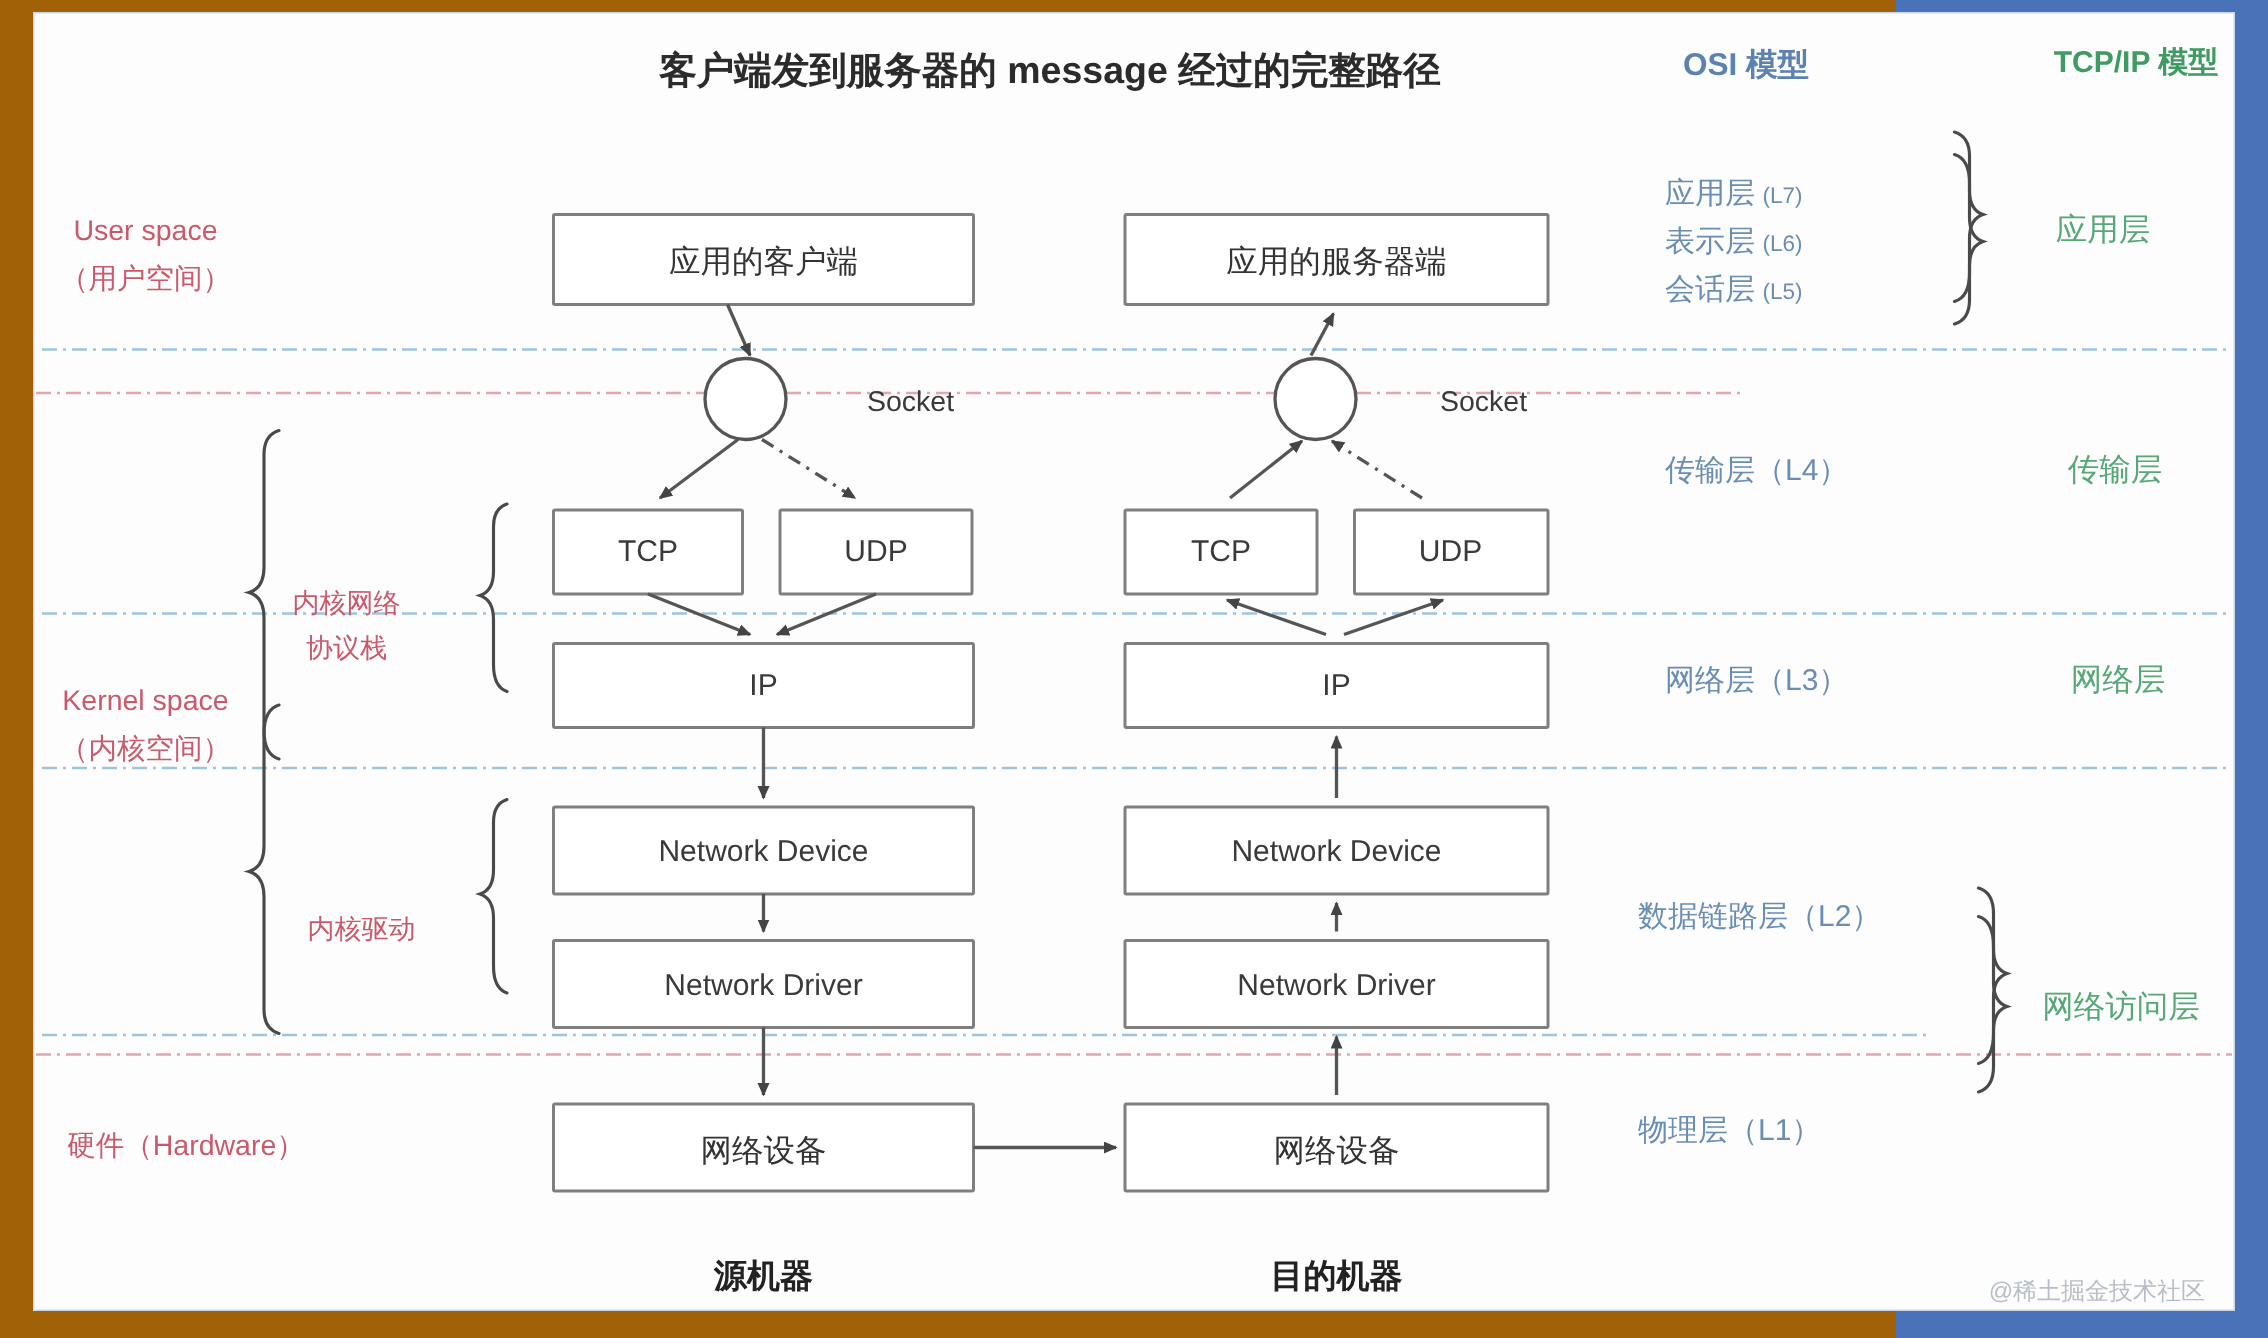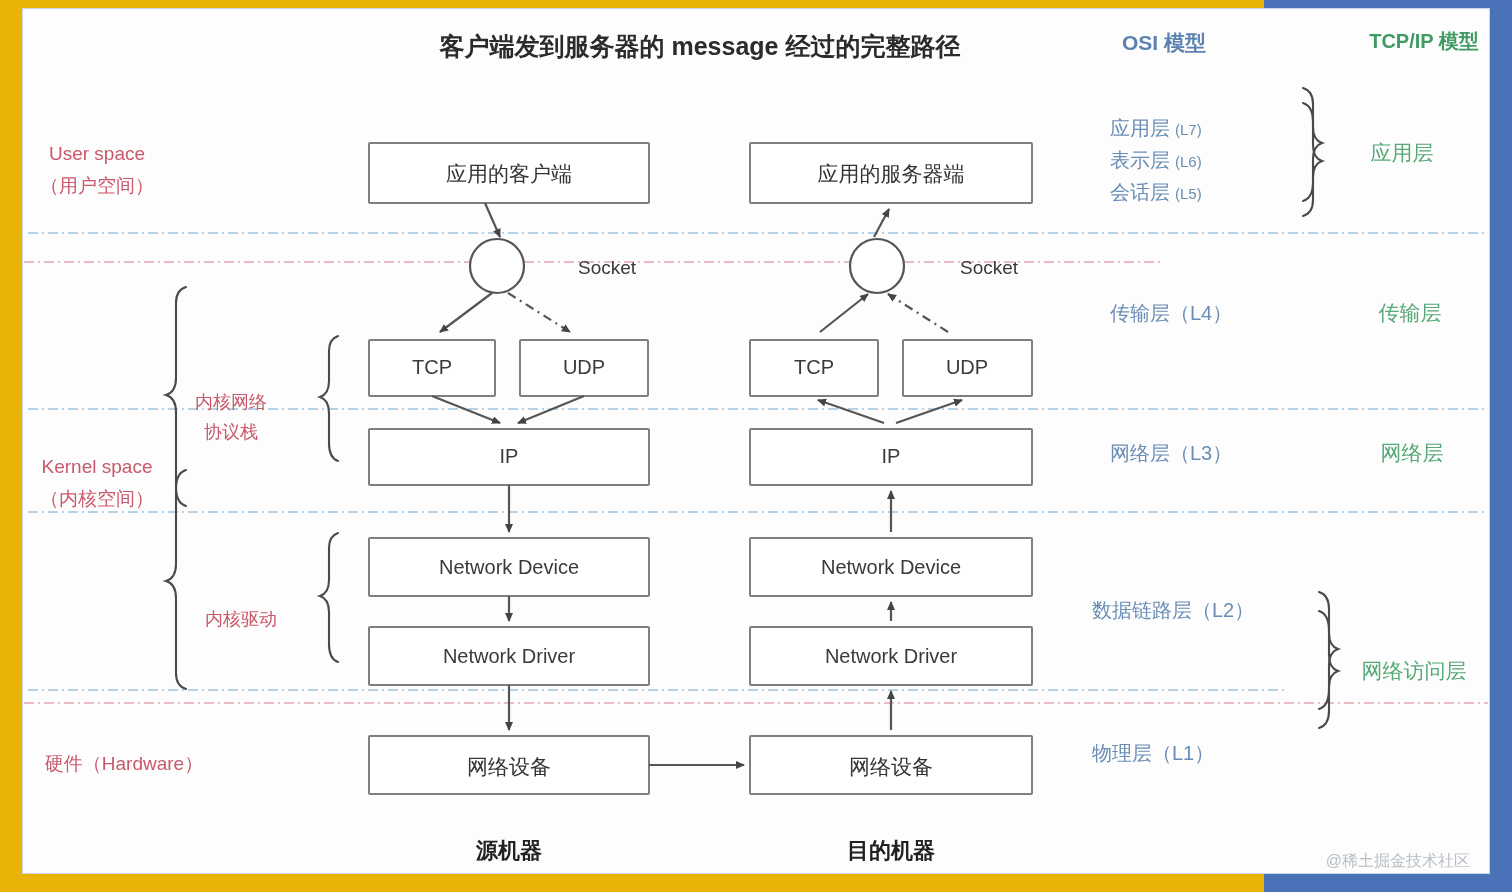--- a/index.html
+++ b/index.html
@@ -1,19 +1,19 @@
 <!DOCTYPE html>
 <html><head>
 <meta charset="utf-8">
 <style>
   html,body{margin:0;padding:0;background:#4a72b8;}
   body{width:1512px;height:892px;overflow:hidden;
        font-family:"Liberation Sans","DejaVu Sans",sans-serif;}
   #frame{position:absolute;left:0;top:0;width:1264px;height:892px;
-         background:#eab308;box-sizing:border-box;}
+         background:#a16207;box-sizing:border-box;}
   #canvas{position:absolute;left:22px;top:8px;width:1468px;height:866px;
           background:#fdfdfd;box-sizing:border-box;
           border:1px solid #c9d6e8;}
   svg#diagram{position:absolute;left:0;top:0;width:1512px;height:892px;}
 
   .ttl{font-size:25px;font-weight:bold;fill:#2b2b2b;}
   .modelhead-osi{font-size:21px;font-weight:bold;fill:#5b82b0;}
   .modelhead-tcp{font-size:20px;font-weight:bold;fill:#3f9b62;}
   .osi-lbl{font-size:20px;fill:#6a8db5;}
   .osi-sub{font-size:15px;fill:#6a8db5;}

